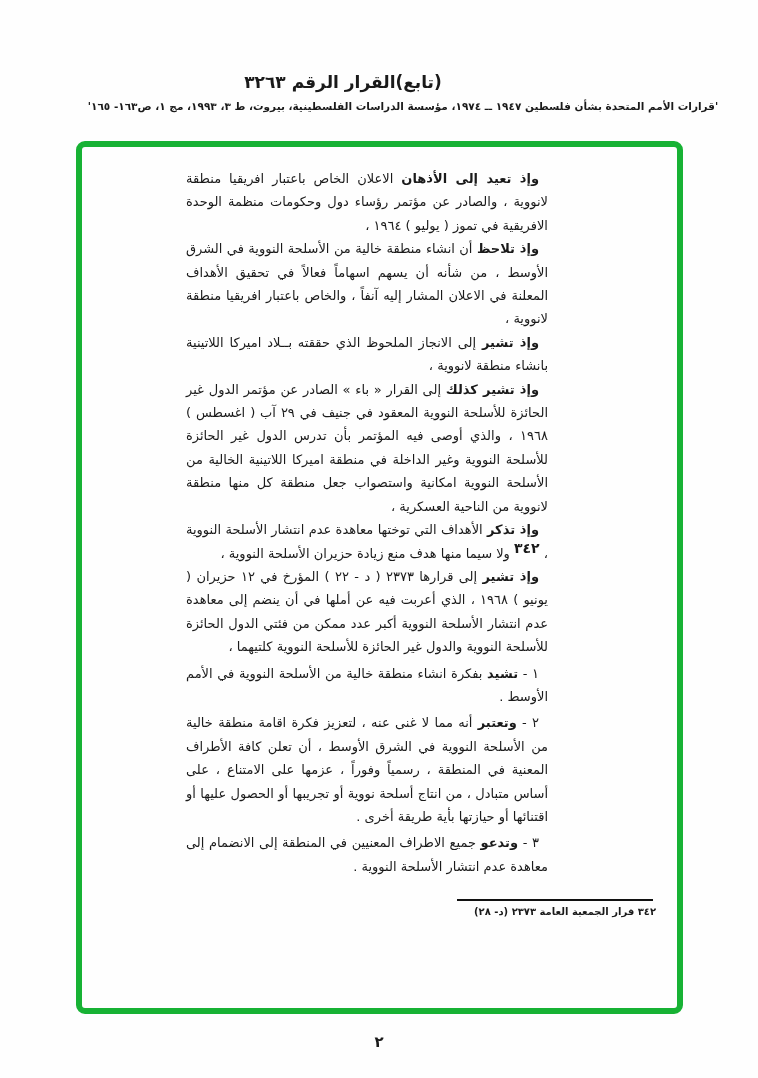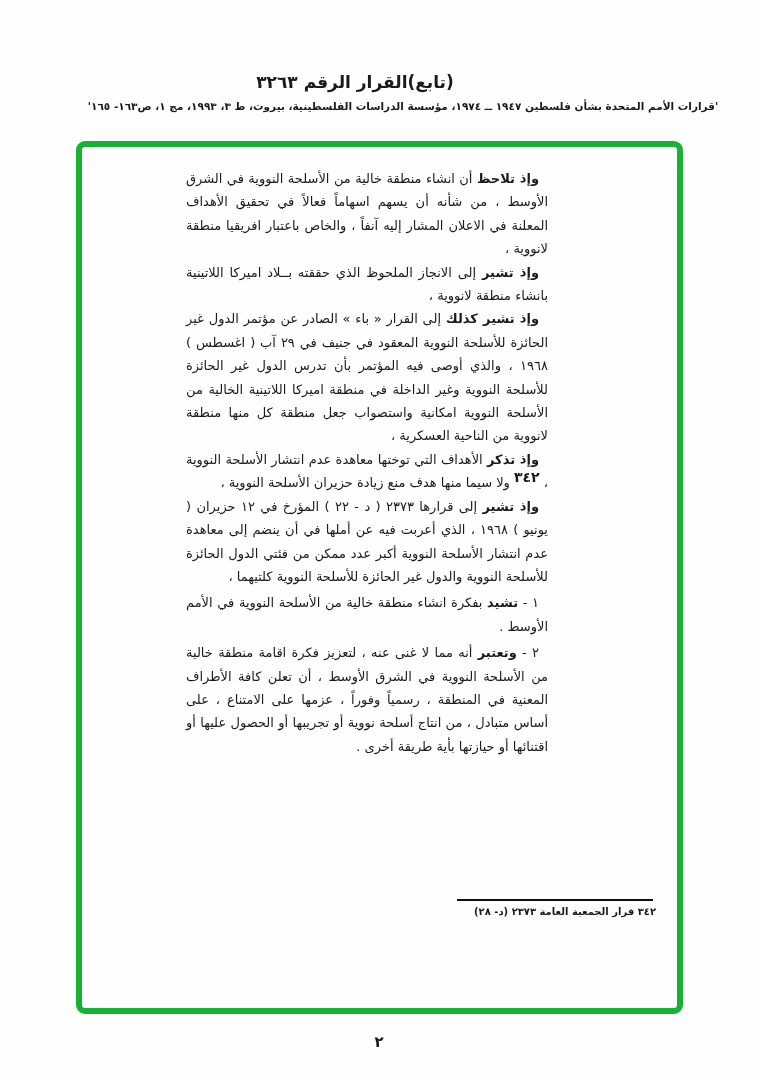--- a/index.html
+++ b/index.html
@@ -11,21 +11,21 @@
     height: 1078px;
     position: relative;
     background: #fefefe;
     color: #1a1a1a;
     font-family: "DejaVu Sans", sans-serif;
     overflow: hidden;
   }
   .page-title {
     position: absolute;
     top: 72px;
-    left: 12px;
+    left: 0;
     width: 686px;
     text-align: center;
     direction: rtl;
     font-size: 17px;
     font-weight: bold;
     letter-spacing: 0.5px;
   }
   .source-line {
     position: absolute;
     top: 100px;
@@ -105,27 +105,29 @@
 <body style="color: rgb(26, 26, 26);">
 
 <div class="page-title">(تابع)القرار الرقم ٣٢٦٣</div>
 
 <div class="source-line">'قرارات الأمم المتحدة بشأن فلسطين ١٩٤٧ ــ ١٩٧٤، مؤسسة الدراسات الفلسطينية، بيروت، ط ٣، ١٩٩٣، مج ١، ص١٦٣- ١٦٥'</div>
 
 <div class="frame" style="border-color: rgb(23, 178, 52);"></div>
 
 <div class="content">
 
+<p class="para"><b>وإذ تعيد إلى الأذهان</b><span> الاعلان الخاص باعتبار افريقيا منطقة لانووية ، والصادر عن مؤتمر رؤساء دول وحكومات منظمة الوحدة الافريقية في تموز ( يوليو ) ١٩٦٤ ،</span></p>
     <p class="para"><b>وإذ تلاحظ</b><span> أن انشاء منطقة خالية من الأسلحة النووية في الشرق الأوسط ، من شأنه أن يسهم اسهاماً فعالاً في تحقيق الأهداف المعلنة في الاعلان المشار إليه آنفاً ، والخاص باعتبار افريقيا منطقة لانووية ،</span></p>
     <p class="para"><b>وإذ تشير</b><span> إلى الانجاز الملحوظ الذي حققته بــلاد اميركا اللاتينية بانشاء منطقة لانووية ،</span></p>
     <p class="para"><b>وإذ تشير كذلك</b><span> إلى القرار « باء » الصادر عن مؤتمر الدول غير الحائزة للأسلحة النووية المعقود في جنيف في ٢٩ آب ( اغسطس ) ١٩٦٨ ، والذي أوصى فيه المؤتمر بأن تدرس الدول غير الحائزة للأسلحة النووية وغير الداخلة في منطقة اميركا اللاتينية الخالية من الأسلحة النووية امكانية واستصواب جعل منطقة كل منها منطقة لانووية من الناحية العسكرية ،</span></p>
     <p class="para"><b>وإذ تذكر</b><span> الأهداف التي توختها معاهدة عدم انتشار الأسلحة النووية ، </span><sup>٣٤٢</sup><span> ولا سيما منها هدف منع زيادة حزيران الأسلحة النووية ،</span></p>
     <p class="para"><b>وإذ تشير</b><span> إلى قرارها ٢٣٧٣ ( د - ٢٢ ) المؤرخ في ١٢ حزيران ( يونيو ) ١٩٦٨ ، الذي أعربت فيه عن أملها في أن ينضم إلى معاهدة عدم انتشار الأسلحة النووية أكبر عدد ممكن من فئتي الدول الحائزة للأسلحة النووية والدول غير الحائزة للأسلحة النووية كلتيهما ،</span></p>
     <p class="para item"><span>١ - </span><b>تشيد</b><span> بفكرة انشاء منطقة خالية من الأسلحة النووية في الأمم الأوسط .</span></p>
     <p class="para item"><span>٢ - </span><b>وتعتبر</b><span> أنه مما لا غنى عنه ، لتعزيز فكرة اقامة منطقة خالية من الأسلحة النووية في الشرق الأوسط ، أن تعلن كافة الأطراف المعنية في المنطقة ، رسمياً وفوراً ، عزمها على الامتناع ، على أساس متبادل ، من انتاج أسلحة نووية أو تجريبها أو الحصول عليها أو اقتنائها أو حيازتها بأية طريقة أخرى .</span></p>
+    <p class="para item"><span>٣ - </span><b>وتدعو</b><span> جميع الاطراف المعنيين في المنطقة إلى الانضمام إلى معاهدة عدم انتشار الأسلحة النووية .</span></p>
   </div>
 
 <div class="footnote">
   <div class="fn-rule"></div>
   <div class="fn-text">٣٤٢ قرار الجمعية العامة ٢٣٧٣ (د- ٢٨)</div>
 </div>
 
 <div class="page-number">٢</div>
 
 </body></html>

